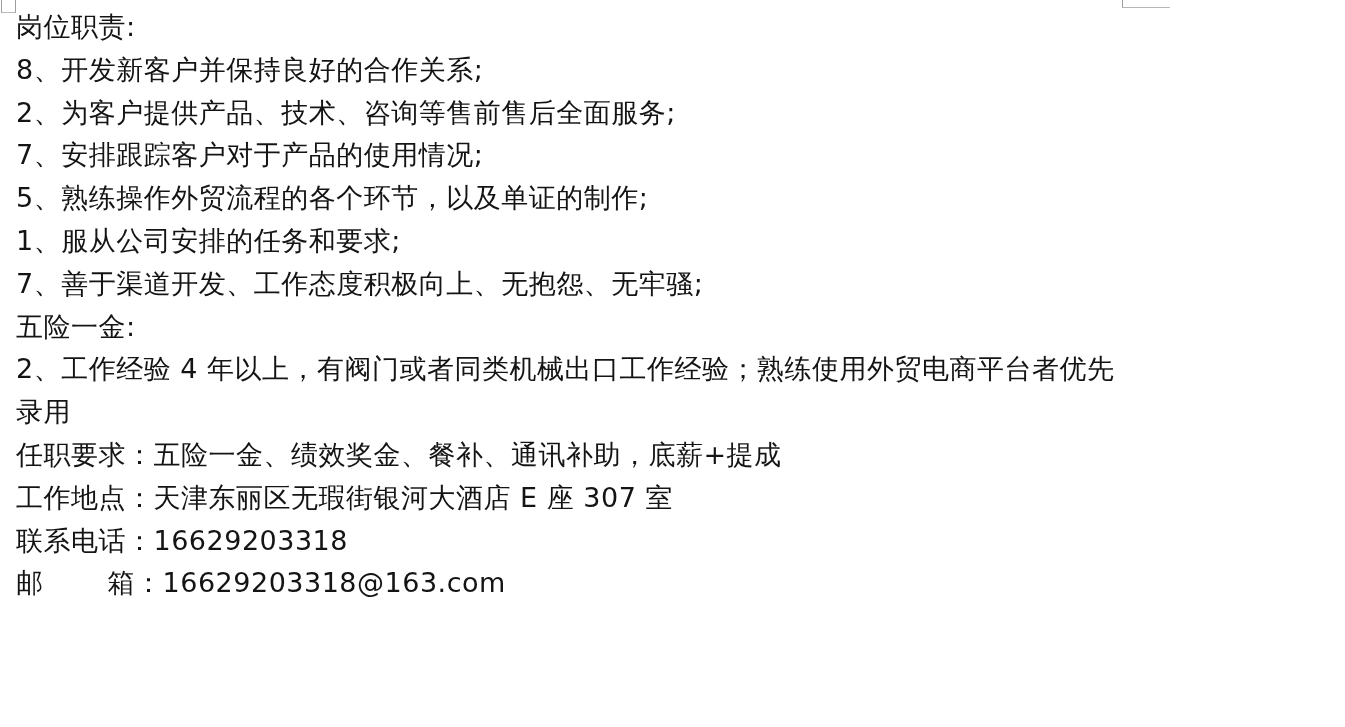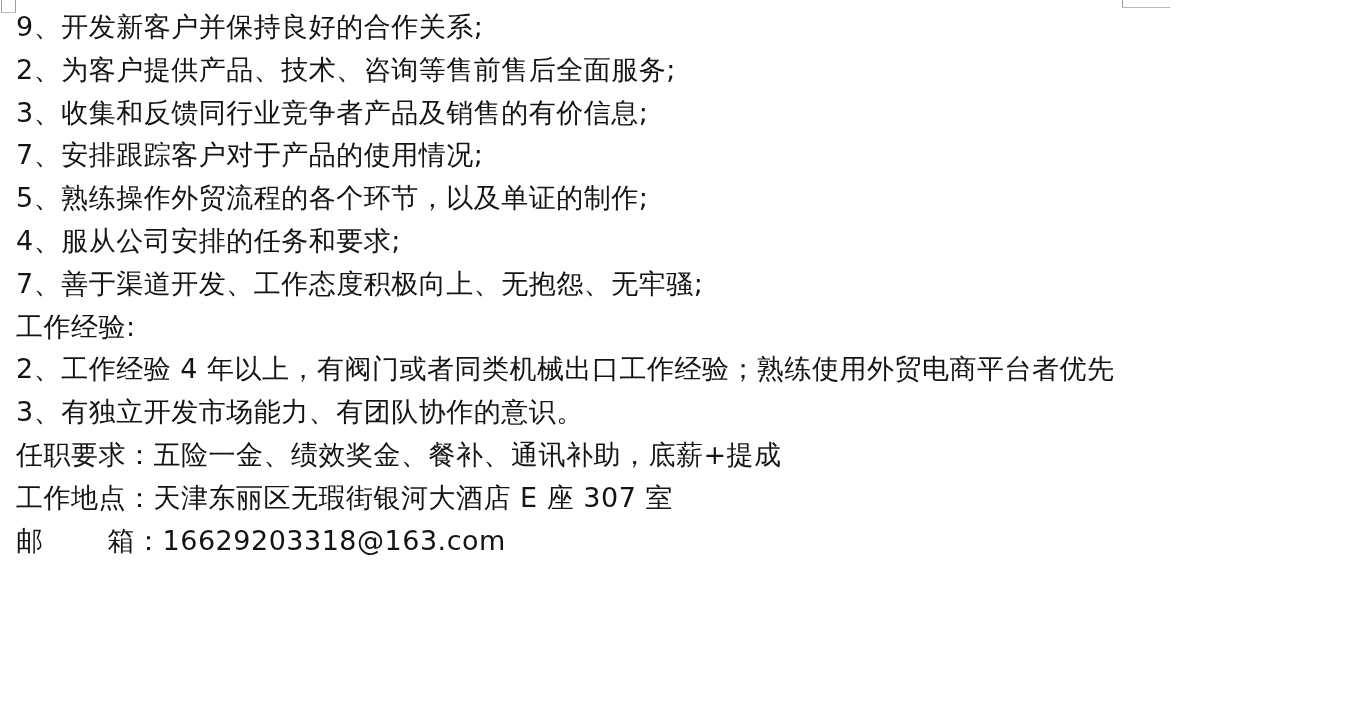--- a/index.html
+++ b/index.html
@@ -59,26 +59,27 @@
 </head>
 <body>
 
 <div class="corner-box-top-left"></div>
 
 <div class="corner-line-top-right-v"></div>
 
 <div class="corner-line-top-right-h"></div>
 
 <div class="document-body">
-    <div class="doc-line">9、开发新客户并保持良好的合作关系;</div>
+    <div class="doc-line">岗位职责:</div>
+    <div class="doc-line">8、开发新客户并保持良好的合作关系;</div>
     <div class="doc-line">2、为客户提供产品、技术、咨询等售前售后全面服务;</div>
-    <div class="doc-line">3、收集和反馈同行业竞争者产品及销售的有价信息;</div>
     <div class="doc-line">7、安排跟踪客户对于产品的使用情况;</div>
     <div class="doc-line">5、熟练操作外贸流程的各个环节，以及单证的制作;</div>
-    <div class="doc-line">4、服从公司安排的任务和要求;</div>
+    <div class="doc-line">1、服从公司安排的任务和要求;</div>
     <div class="doc-line">7、善于渠道开发、工作态度积极向上、无抱怨、无牢骚;</div>
-    <div class="doc-line">工作经验:</div>
+    <div class="doc-line">五险一金:</div>
     <div class="doc-line">2、工作经验 4 年以上，有阀门或者同类机械出口工作经验；熟练使用外贸电商平台者优先</div>
-    <div class="doc-line">3、有独立开发市场能力、有团队协作的意识。</div>
+    <div class="doc-line">录用</div>
     <div class="doc-line">任职要求：五险一金、绩效奖金、餐补、通讯补助，底薪+提成</div>
     <div class="doc-line">工作地点：天津东丽区无瑕街银河大酒店 E 座 307 室</div>
+    <div class="doc-line">联系电话：16629203318</div>
     <div class="doc-line">邮　　 箱：16629203318@163.com</div>
   </div>
 
 </body></html>

